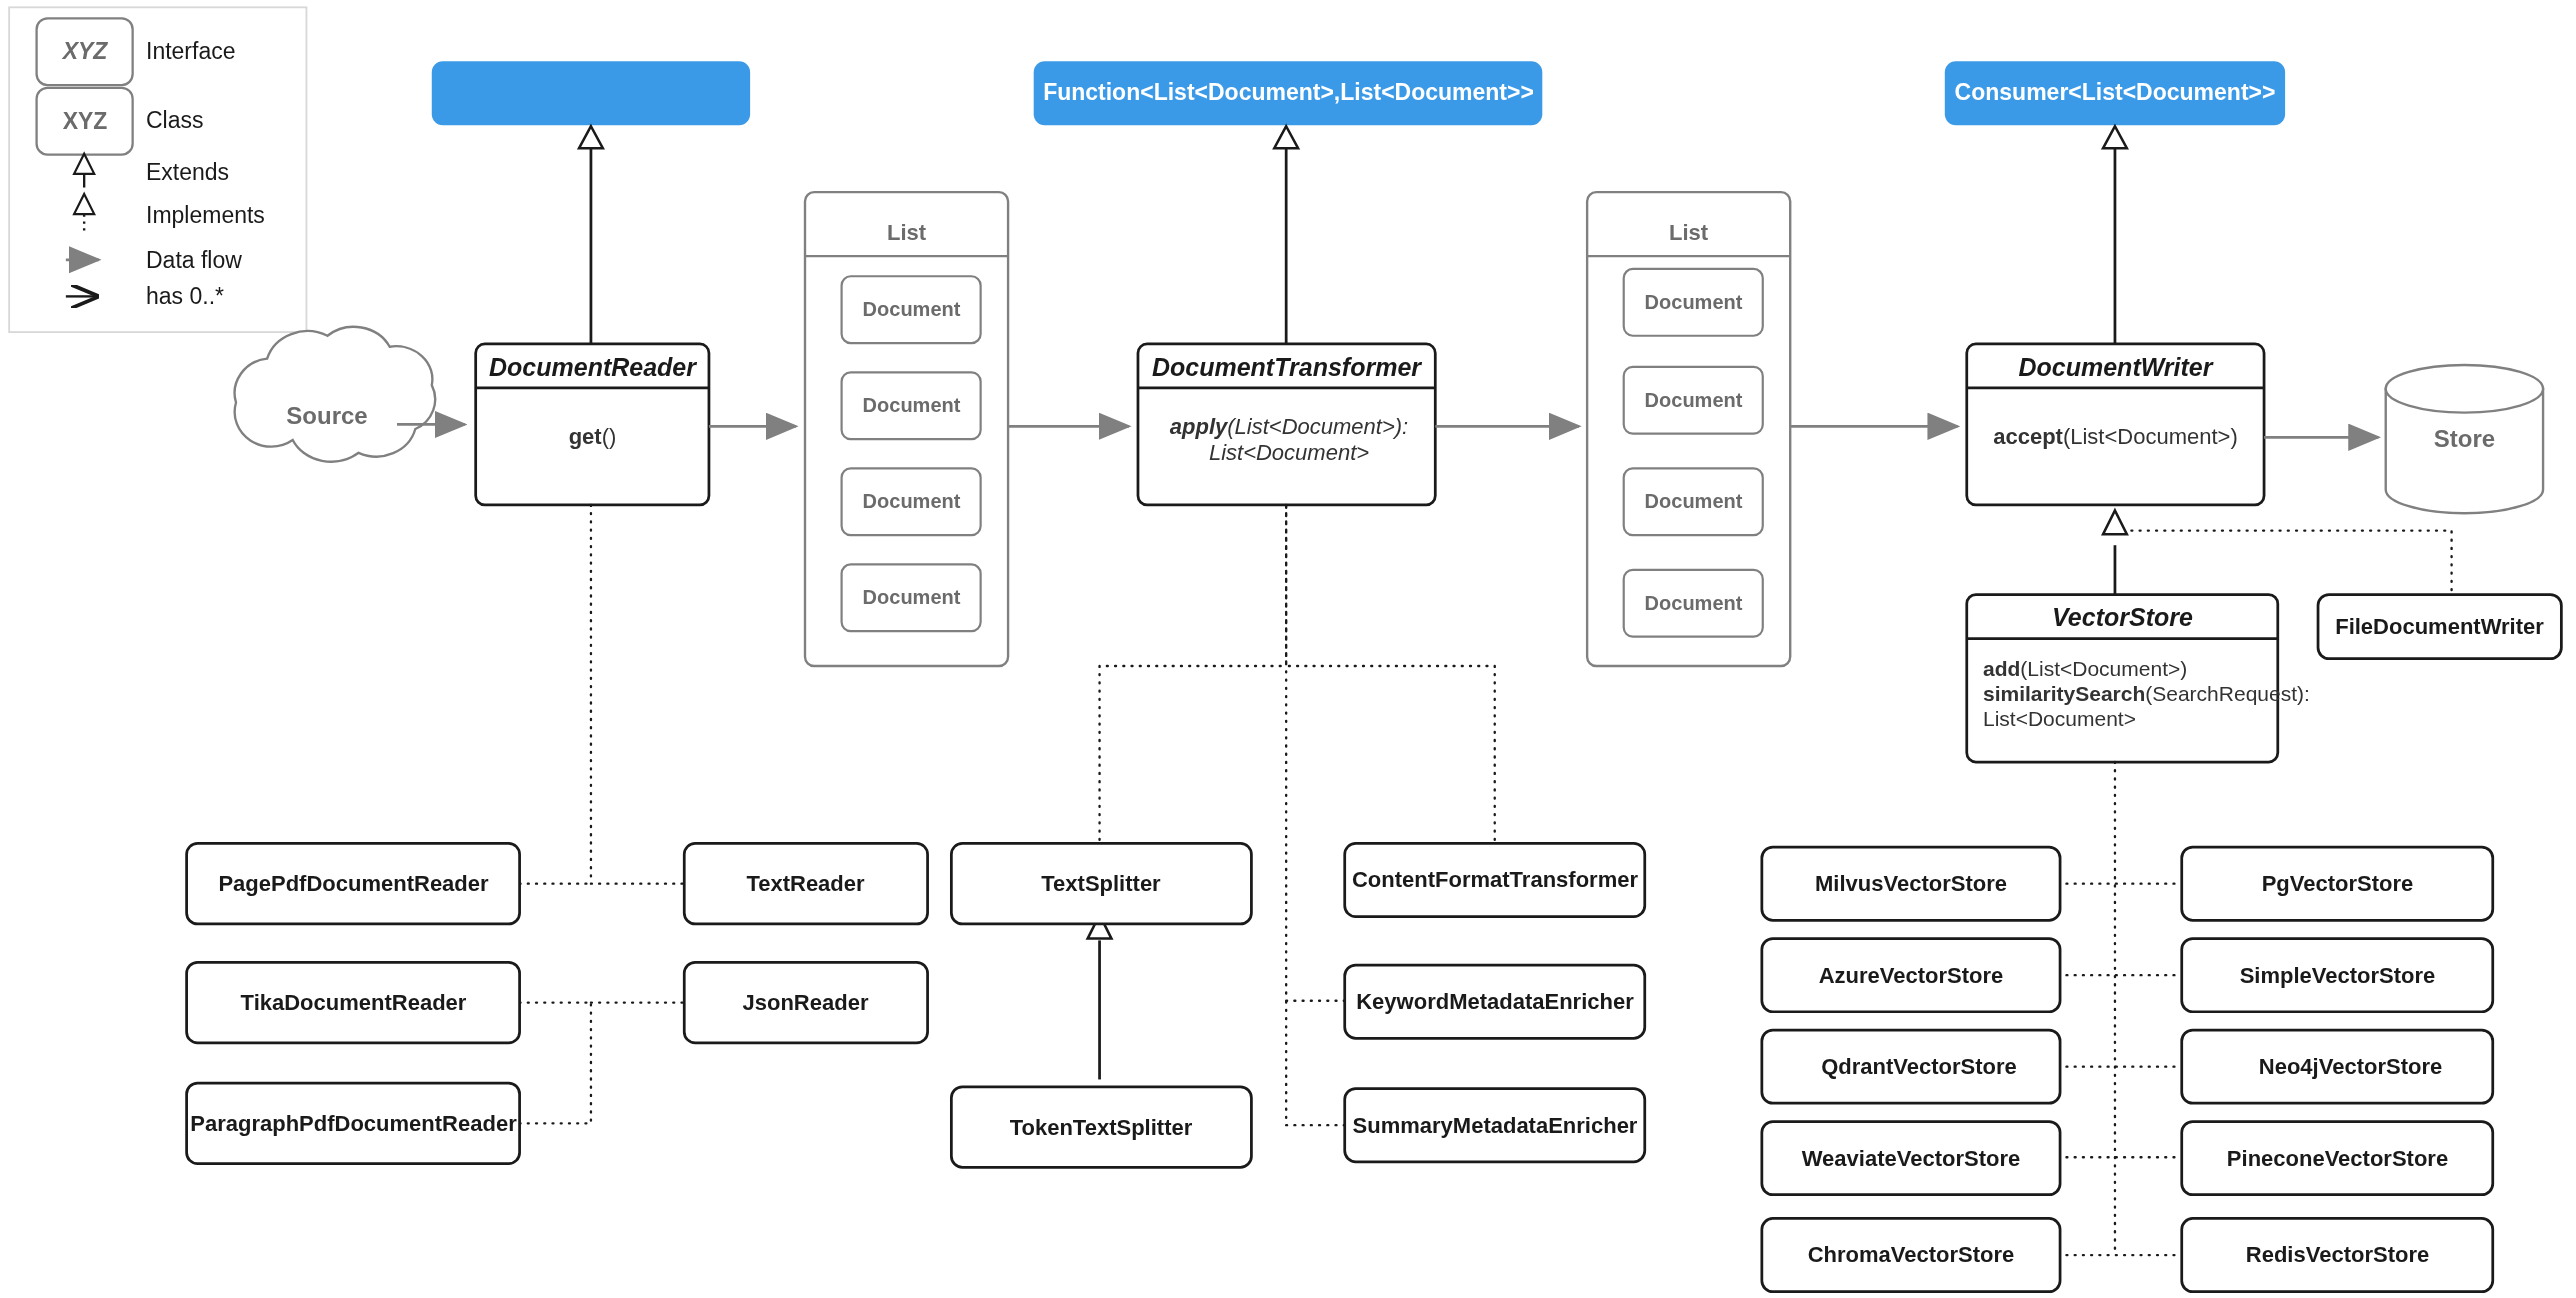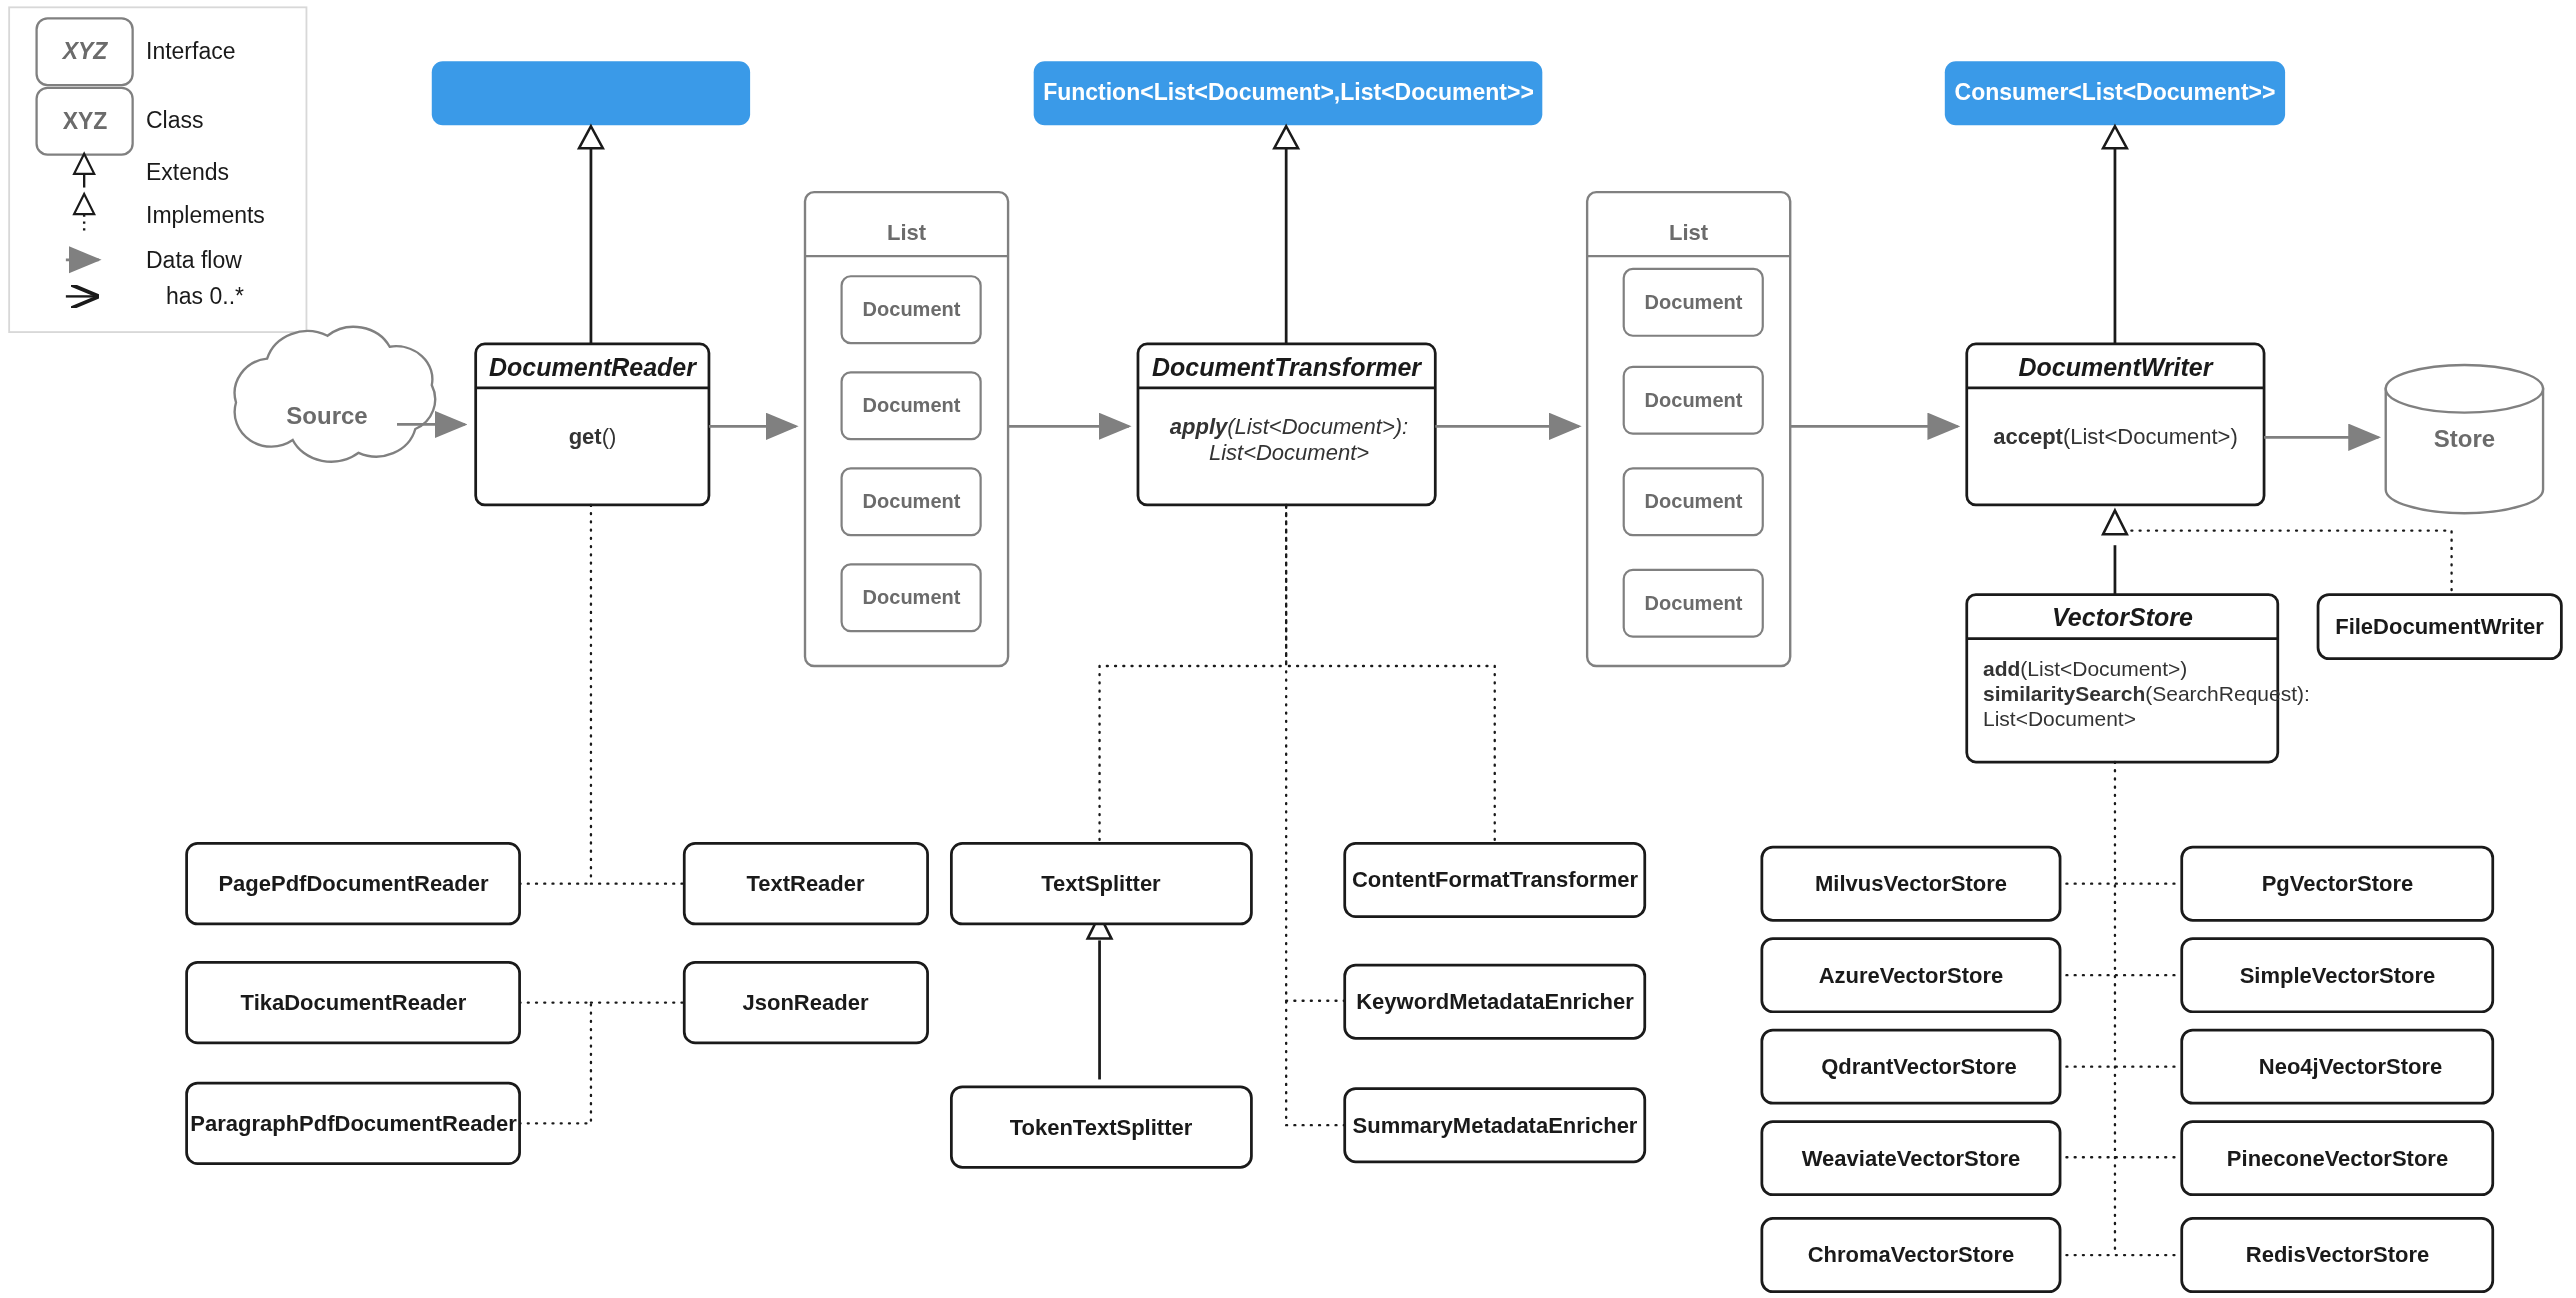--- a/index.html
+++ b/index.html
@@ -202,21 +202,21 @@
   </g>
 </svg>
 
 <div class="lbl legend-key" style="left:37px;top:18.3px;width:96px;height:67px;">XYZ</div>
 <div class="lbl legend-key cls" style="left:37px;top:88px;width:96px;height:67px;">XYZ</div>
 <div class="lbl legend-lbl" style="left:146px;top:33px;width:160px;height:37px;justify-content:flex-start;">Interface</div>
 <div class="lbl legend-lbl" style="left:146px;top:102px;width:160px;height:37px;justify-content:flex-start;">Class</div>
 <div class="lbl legend-lbl" style="left:146px;top:154px;width:160px;height:37px;justify-content:flex-start;">Extends</div>
 <div class="lbl legend-lbl" style="left:146px;top:197px;width:178px;height:37px;justify-content:flex-start;">Implements</div>
 <div class="lbl legend-lbl" style="left:146px;top:242px;width:178px;height:37px;justify-content:flex-start;">Data flow</div>
-<div class="lbl legend-lbl" style="left:146px;top:278px;width:178px;height:37px;justify-content:flex-start;margin-left:20px;">has 0..*</div>
+<div class="lbl legend-lbl" style="left:146px;top:278px;width:178px;height:37px;justify-content:flex-start;">has 0..*</div>
 
 <div class="lbl blue-lbl" style="left:1945px;top:61px;width:340px;height:64px;">Consumer&lt;List&lt;Document&gt;&gt;</div>
 <div class="lbl blue-lbl" style="left:1034px;top:61px;width:509px;height:64px;">Function&lt;List&lt;Document&gt;,List&lt;Document&gt;&gt;</div>
 
 <div class="lbl grey-shape-lbl" style="left:222px;top:393px;width:210px;height:46px;">Source</div>
 <div class="lbl grey-shape-lbl" style="left:2386px;top:416px;width:157px;height:46px;">Store</div>
 
 <div class="lbl iface-title" style="left:476px;top:348px;width:233px;height:40px;">DocumentReader</div>
 <div class="lbl iface-body" style="left:476px;top:413px;width:233px;height:48px;">
   <span><b>get</b><span>()</span></span>

